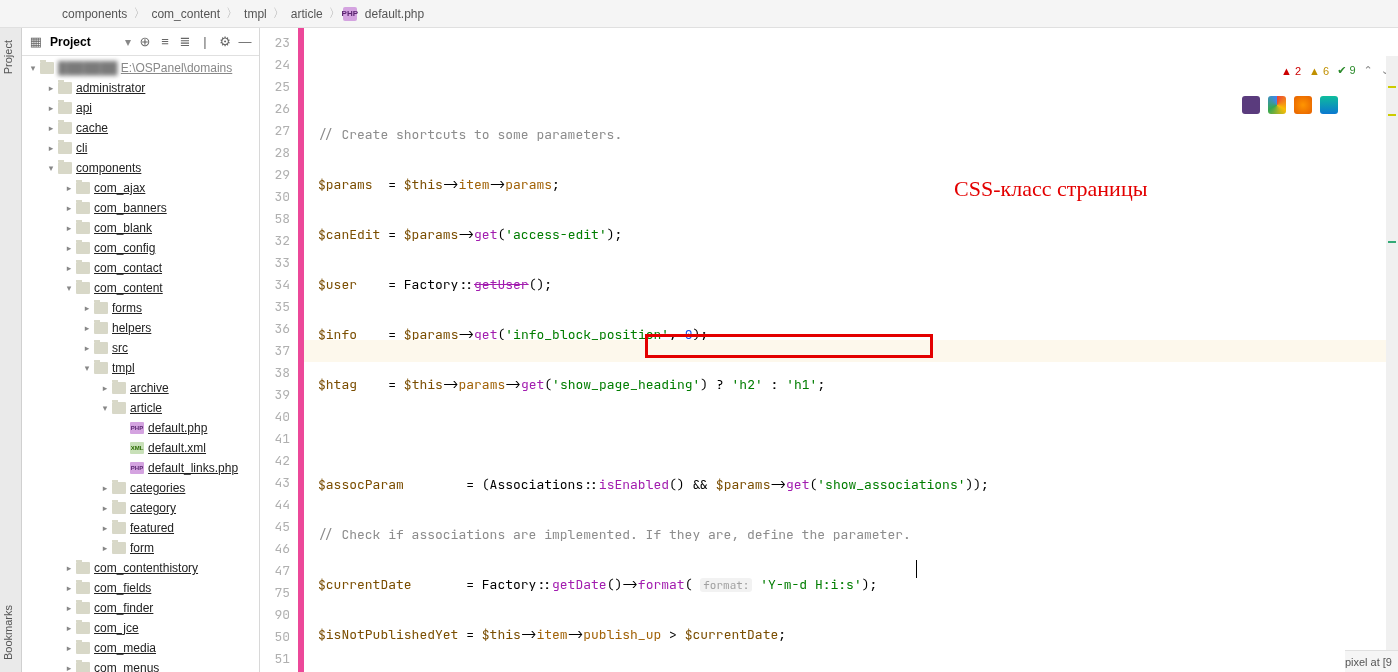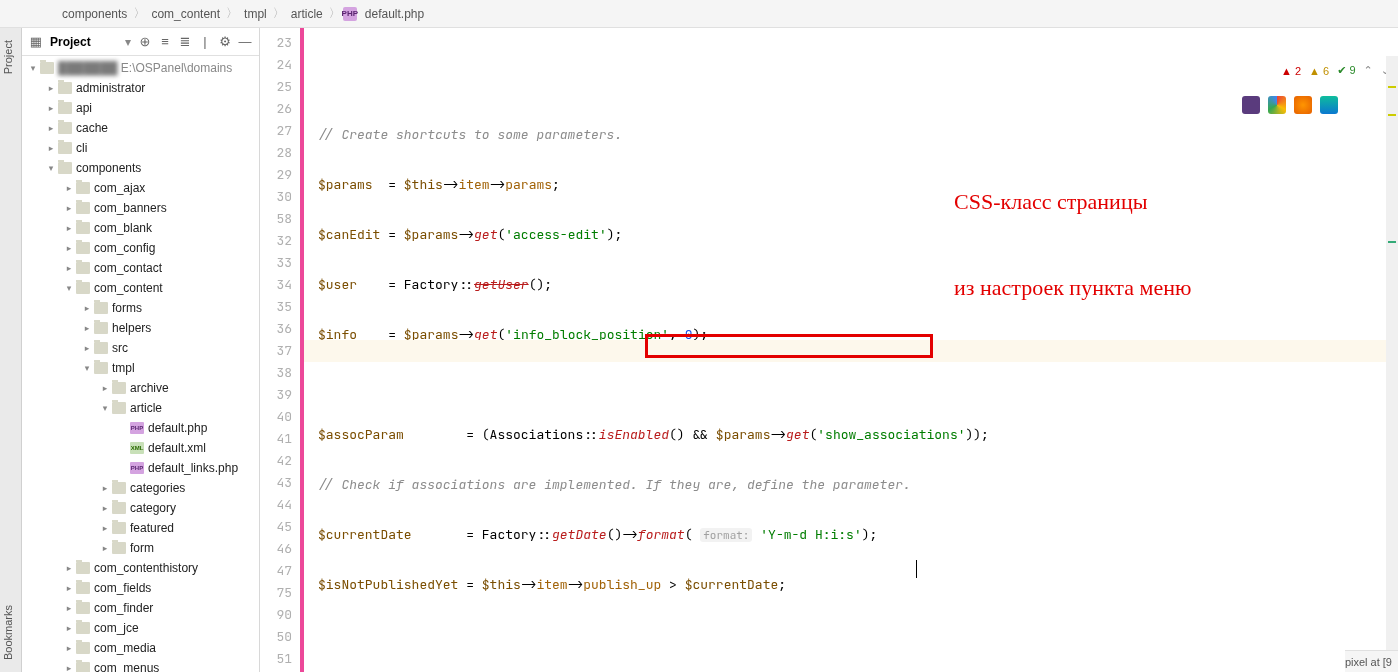--- a/index.html
+++ b/index.html
@@ -16,33 +16,33 @@
 .project-panel { width: 238px; background: #fff; border-right: 1px solid #d8d8d8; display: flex; flex-direction: column; }
 .project-header { display: flex; align-items: center; height: 28px; border-bottom: 1px solid #e0e0e0; padding: 0 4px; }
 .project-header .icon-btn { width: 20px; height: 20px; display: flex; align-items: center; justify-content: center; color: #666; cursor: pointer; font-size: 13px; }
 .project-header .label { flex: 1; font-weight: bold; margin-left: 4px; }
 .tree { flex: 1; overflow: auto; padding: 2px 0; }
 .tree .node { display: flex; align-items: center; height: 20px; padding-right: 4px; cursor: pointer; white-space: nowrap; }
 .tree .arrow { width: 14px; text-align: center; color: #888; font-size: 9px; }
 .tree .folder-icon { width: 14px; height: 12px; background: #d8d8c8; border-radius: 1px; margin-right: 4px; position: relative; }
 .tree .folder-icon::before { content: ""; position: absolute; top: -2px; left: 0; width: 6px; height: 2px; background: #d8d8c8; }
 .tree .php-icon { width: 14px; height: 12px; background: #d4a3e0; border-radius: 1px; margin-right: 4px; font-size: 6px; text-align: center; line-height: 12px; color: #5a2570; font-weight: bold; }
-.tree .label { color: #222; }
+.tree .label { color: #222; text-decoration: underline; }
 .editor { flex: 1; position: relative; background: #fff; display: flex; flex-direction: column; }
 .editor-body { flex: 1; display: flex; overflow: hidden; position: relative; }
-.gutter { width: 44px; background: #fff; border-right: 4px solid #ec4899; text-align: right; padding: 4px 8px 0 0; }
+.gutter { width: 44px; background: #fff; border-right: 6px solid #ec4899; text-align: right; padding: 4px 8px 0 0; }
 .gutter div, .code-lines .line { height: 22px; line-height: 22px; font-family: "JetBrains Mono", Consolas, monospace; font-size: 13px; }
 .gutter div { color: #b0b0b0; }
 .code-lines { flex: 1; padding: 4px 0 0 14px; white-space: pre; overflow: hidden; position: relative; }
-.code-lines .c-comment { color: #8c8c8c; font-style: italic; }
+.code-lines .c-comment { color: #8c8c8c; }
 .code-lines .c-var { color: #7a4d00; }
 .code-lines .c-member { color: #a16207; }
 .code-lines .c-str { color: #007d00; }
 .code-lines .c-num { color: #1750eb; }
-.code-lines .c-call { color: #b91c1c; font-style: italic; }
+.code-lines .c-call { color: #a21caf; }
 .code-lines .c-hint { color: #a0a0a0; font-style: normal; background: #f2f2f2; padding: 0 3px; border-radius: 3px; font-size: 11px; }
 .code-lines .deprecated { text-decoration: line-through; }
 .hl-box { border: 3px solid #e30000; position: absolute; pointer-events: none; }
 .annotation { position: absolute; color: #e30000; font-family: Georgia, serif; font-size: 22px; line-height: 1.3; pointer-events: none; }
 .inspections { position: absolute; top: 36px; right: 8px; display: flex; gap: 8px; align-items: center; font-size: 11px; }
 .inspections .warn { color: #c09000; }
 .inspections .err { color: #cc0000; }
 .inspections .ok { color: #2a8a2a; }
 .icon-row { position: absolute; top: 68px; right: 60px; display: flex; gap: 8px; }
 .icon-row .app-icon { width: 18px; height: 18px; border-radius: 3px; }
@@ -288,20 +288,21 @@
           <div>51</div>
       </div>
       <div class="code-lines">
         <div class="line-hl" style="top:312px"></div>
         <div class="line"></div>
         <div class="line"><span class="c-comment">// Create shortcuts to some parameters.</span></div>
         <div class="line"><span class="c-var">$params</span>  = <span class="c-var">$this</span>-&gt;<span class="c-member">item</span>-&gt;<span class="c-member">params</span>;</div>
         <div class="line"><span class="c-var">$canEdit</span> = <span class="c-var">$params</span>-&gt;<span class="c-call">get</span>(<span class="c-str">'<span>access-edit</span>'</span>);</div>
         <div class="line"><span class="c-var">$user</span>    = Factory::<span class="c-call deprecated">getUser</span>();</div>
         <div class="line"><span class="c-var">$info</span>    = <span class="c-var">$params</span>-&gt;<span class="c-call">get</span>(<span class="c-str">'<span>info_block_position</span>'</span>, <span class="c-num">0</span>);</div>
+        <div class="line"><span class="c-var">$htag</span>    = <span class="c-var">$this</span>-&gt;<span class="c-member">params</span>-&gt;<span class="c-call">get</span>(<span class="c-str">'<span>show_page_heading</span>'</span>) ? <span class="c-str">'<span>h2</span>'</span> : <span class="c-str">'<span>h1</span>'</span>;</div>
         <div class="line"></div>
         <div class="line"><span class="c-var">$assocParam</span>        = (Associations::<span class="c-call">isEnabled</span>() &amp;&amp; <span class="c-var">$params</span>-&gt;<span class="c-call">get</span>(<span class="c-str">'<span>show_associations</span>'</span>));</div>
         <div class="line"><span class="c-comment">// Check if associations are implemented. If they are, define the parameter.</span></div>
         <div class="line"><span class="c-var">$currentDate</span>       = Factory::<span class="c-call">getDate</span>()-&gt;<span class="c-call">format</span>( <span class="c-hint">format:</span> <span class="c-str">'<span>Y-m-d H:i:s</span>'</span>);</div>
         <div class="line"><span class="c-var">$isNotPublishedYet</span> = <span class="c-var">$this</span>-&gt;<span class="c-member">item</span>-&gt;<span class="c-member">publish_up</span> &gt; <span class="c-var">$currentDate</span>;</div>
         
         
         
         
         
@@ -311,23 +312,22 @@
         
         
         
         
         
         
         
         
 
         <div class="hl-box" style="top:306px;left:341px;width:288px;height:24px"></div>
-        <div class="annotation" style="top:103px;left:650px">
+        <div class="annotation" style="top:90px;left:650px">
           <div>CSS-класс страницы</div>
-          <div>из настроек пункта меню</div>
         </div>
         <div class="text-cursor" style="top:532px;left:612px"></div>
       </div>
       <div class="scroll-stripe">
         <div class="mark" style="top:30px;background:#cc0"></div>
         <div class="mark" style="top:58px;background:#cc0"></div>
         <div class="mark" style="top:185px;background:#3a7"></div>
       </div>
     </div>
     <div class="status-bar">pixel at [9</div>

